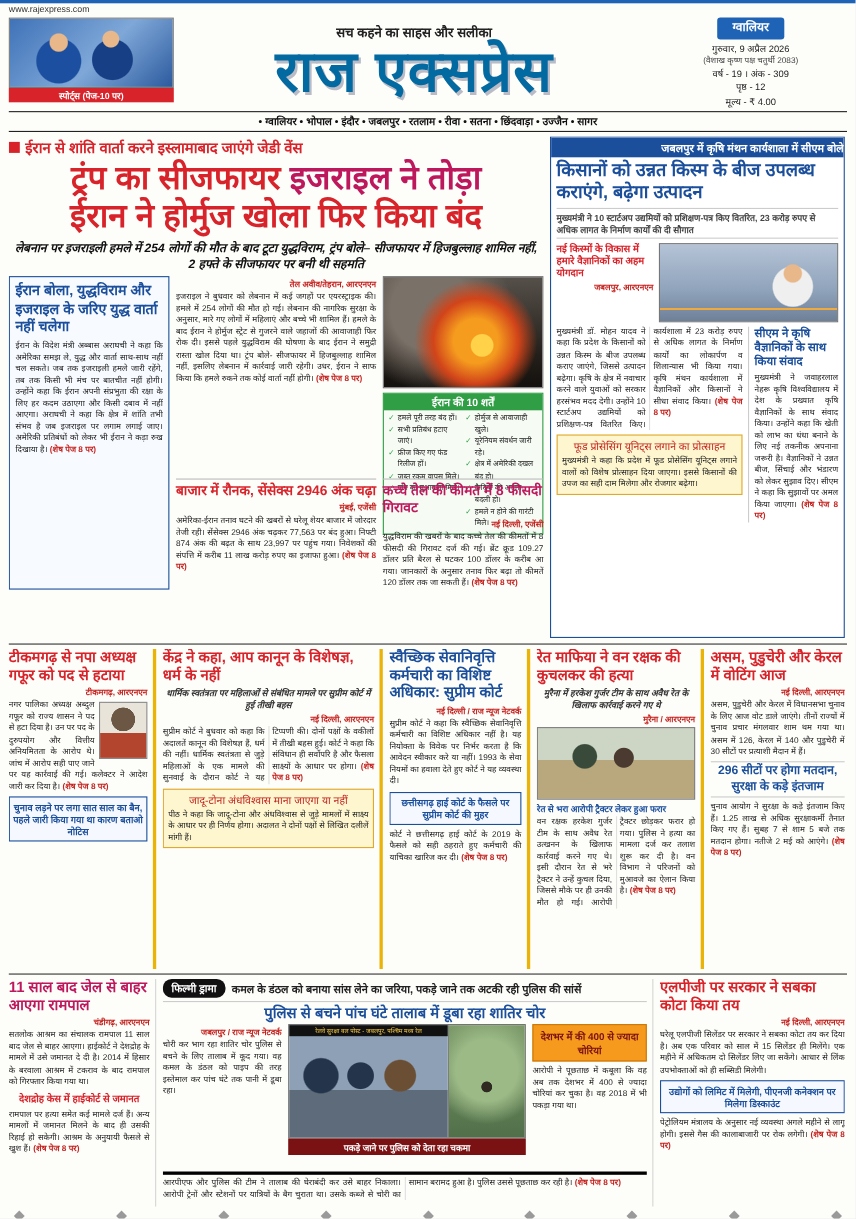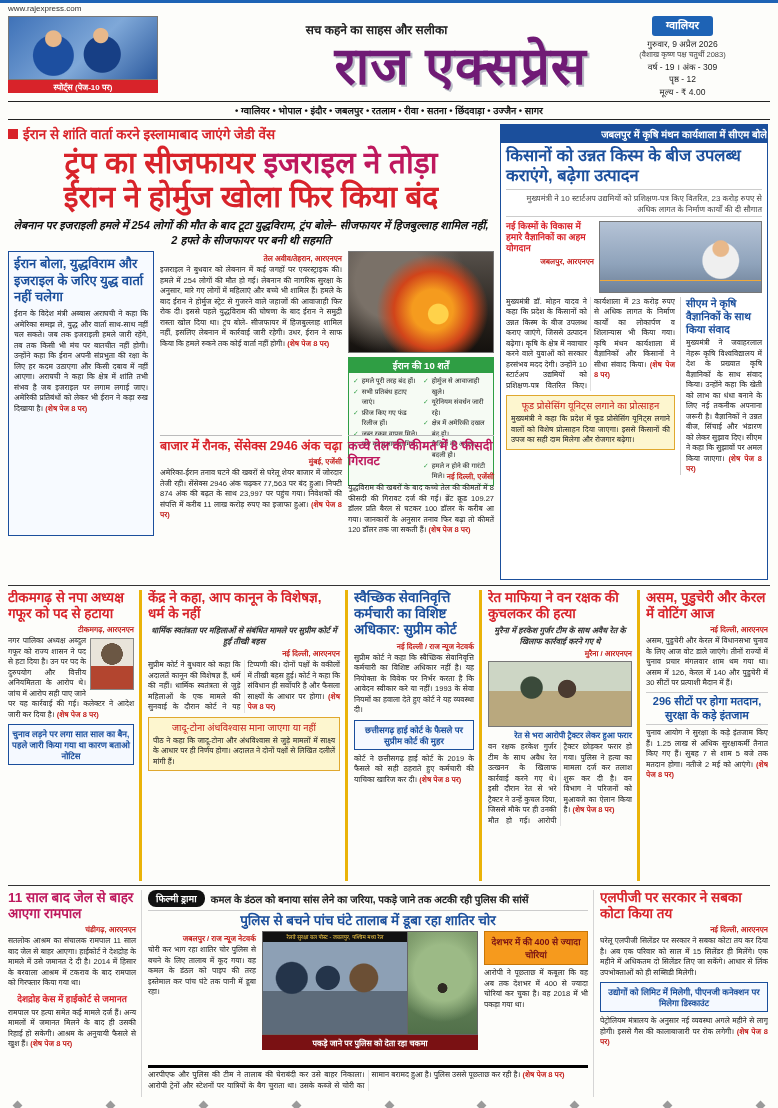--- a/index.html
+++ b/index.html
@@ -14,21 +14,21 @@
   .sports-box{position:relative;}
   .sports-photo{height:64px;border:1px solid #888;background:
      radial-gradient(circle at 30% 35%, #e8b88a 0 7%, transparent 8%),
      radial-gradient(circle at 62% 30%, #e8b88a 0 7%, transparent 8%),
      radial-gradient(circle at 30% 62%, #1d4fa0 0 18%, transparent 19%),
      radial-gradient(circle at 63% 60%, #173f85 0 18%, transparent 19%),
      linear-gradient(135deg,#3f72b8,#7fa8d8 55%,#2c5a9e);}
   .sports-tag{background:#d8232a;color:#fff;font-size:8px;font-weight:bold;text-align:center;padding:1px 0;}
   .mast-center{text-align:center;align-self:center;}
   .tagline{font-size:12px;font-weight:bold;color:#222;margin-bottom:1px;}
-  .paper-title{font-size:52px;line-height:1.05;font-weight:800;color:#701a75;letter-spacing:1px;text-shadow:2px 2px 0 #b9bcc6;text-align:right;}
+  .paper-title{font-size:52px;line-height:1.05;font-weight:800;color:#0369a1;letter-spacing:1px;text-shadow:2px 2px 0 #b9bcc6;}
   .mast-right{font-size:8.5px;text-align:center;align-self:center;line-height:1.45;}
   .edition-badge{display:inline-block;background:#1e63b5;color:#fff;font-size:11px;font-weight:bold;padding:2px 14px;border-radius:3px;margin-bottom:2px;}
   .mast-meta{color:#222;}
   .mast-meta.small{font-size:7.5px;color:#444;}
   .cities-row{border-top:1.5px solid #222;border-bottom:1.5px solid #222;text-align:center;font-size:9.5px;font-weight:bold;padding:2px 0;margin-bottom:4px;color:#111;}
 
   
   .byline{color:#c4231f;font-size:7.5px;font-weight:bold;margin:2px 0;text-align:right;}
   .body{font-size:7.5px;line-height:1.4;text-align:justify;color:#222;}
   .more{color:#c4231f;font-weight:bold;}
@@ -61,21 +61,21 @@
   .chk{color:#2f9e44;font-weight:bold;flex:0 0 auto;}
   .blue-box{border:1.5px solid #1b4f9c;grid-row:1 / 3;padding:4px 5px;background:#f7faff;}
   .blue-box h3{font-size:13px;line-height:1.25;margin-bottom:4px;}
   .cellA2 h3,.cellB2 h3{font-size:12.5px;line-height:1.2;margin-bottom:1px;}
   .cellA2,.cellB2{border-top:1px solid #bbb;padding-top:3px;}
 
   
   .cm{border:1.5px solid #1b4f9c;padding:3px 5px;background:#fff;overflow:hidden;}
   .cm-strip{background:#1b4f9c;color:#fff;font-size:10px;font-weight:bold;text-align:right;padding:2px 0;margin:-3px -5px 3px;}
   .cm-hl{font-size:16.5px;line-height:1.2;font-weight:800;margin-bottom:3px;}
-  .cm-sub{font-size:8px;color:#444;text-align:right;font-weight:normal;border-top:1px solid #ccc;border-bottom:1px solid #ccc;padding:2px 0;margin-bottom:4px;}
+  .cm-sub{font-size:8px;color:#444;text-align:left;font-weight:bold;border-top:1px solid #ccc;border-bottom:1px solid #ccc;padding:2px 0;margin-bottom:4px;}
   .cm-row{display:grid;grid-template-columns:88px 1fr;gap:5px;margin-bottom:4px;}
   .mini-red{color:#d8232a;font-size:9px;font-weight:bold;line-height:1.25;}
   .cm-photo{height:72px;background:
      radial-gradient(circle at 75% 38%, #e8b88a 0 6%, transparent 7%),
      radial-gradient(circle at 75% 55%, #efefef 0 14%, transparent 15%),
      linear-gradient(#f0a93a 0 12%, transparent 12%) bottom/100% 12px no-repeat,
      linear-gradient(#b5c3d6,#8fa3bb 60%,#6e8097);}
   .cm-body-row{display:grid;grid-template-columns:1fr 82px;gap:5px;}
   .cm-side{border-left:1px solid #ccc;padding-left:5px;}
   .cm-side h4{font-size:10.5px;line-height:1.25;margin-bottom:2px;}
@@ -89,21 +89,21 @@
   .mid-band h3{font-size:13.5px;line-height:1.2;font-weight:800;}
   .sub-ital{font-size:8px;font-style:italic;font-weight:bold;text-align:center;color:#333;margin:2px 0;}
   .headshot{float:right;width:44px;height:52px;margin:2px 0 2px 4px;background:
      radial-gradient(circle at 50% 30%, #6b5744 0 26%, transparent 27%),
      linear-gradient(#e9e4da 0 55%, #b3452f 55%);border:1px solid #888;}
   .note-box{border:1px solid #1b4f9c;color:#1b4f9c;font-size:8.5px;font-weight:bold;text-align:center;padding:3px;margin:4px 0;background:#f5f9ff;}
   .sand-photo{height:66px;margin:3px 0 2px;background:
      radial-gradient(circle at 30% 40%, #3a4a3a 0 10%, transparent 11%),
      radial-gradient(circle at 55% 42%, #4a3a30 0 10%, transparent 11%),
      linear-gradient(#cdd6c5 0 45%, #b9a87e 45%);}
-  .cap-blue{color:#1b4f9c;font-size:8px;font-weight:bold;text-align:right;margin-bottom:2px;}
+  .cap-blue{color:#1b4f9c;font-size:8px;font-weight:bold;text-align:left;margin-bottom:2px;}
   .vote-sub{color:#1b4f9c;font-size:11px;font-weight:800;text-align:center;line-height:1.25;border-top:1px solid #ccc;border-bottom:1px solid #ccc;padding:2px 0;margin:3px 0;}
 
   
   .bottom-band{display:grid;grid-template-columns:134px 446px 168px;gap:6px;border-top:1.5px solid #333;margin-top:4px;padding-top:4px;height:212px;overflow:hidden;}
   .bottom-band article{overflow:hidden;border-right:1px solid #d5d5d5;padding-right:5px;}
   .bottom-band article:last-child{border-right:none;padding-right:0;}
   .bottom-band h3{font-size:13.5px;line-height:1.2;font-weight:800;}
   .mini-red2{color:#d8232a;font-size:9px;font-weight:bold;text-align:center;margin:3px 0;}
   .drama-row{display:flex;align-items:center;gap:6px;border-bottom:1px solid #ccc;padding-bottom:3px;margin-bottom:2px;}
   .drama-label{background:#111;color:#fff;font-size:9.5px;font-weight:bold;padding:2px 8px;border-radius:8px;flex:0 0 auto;}

